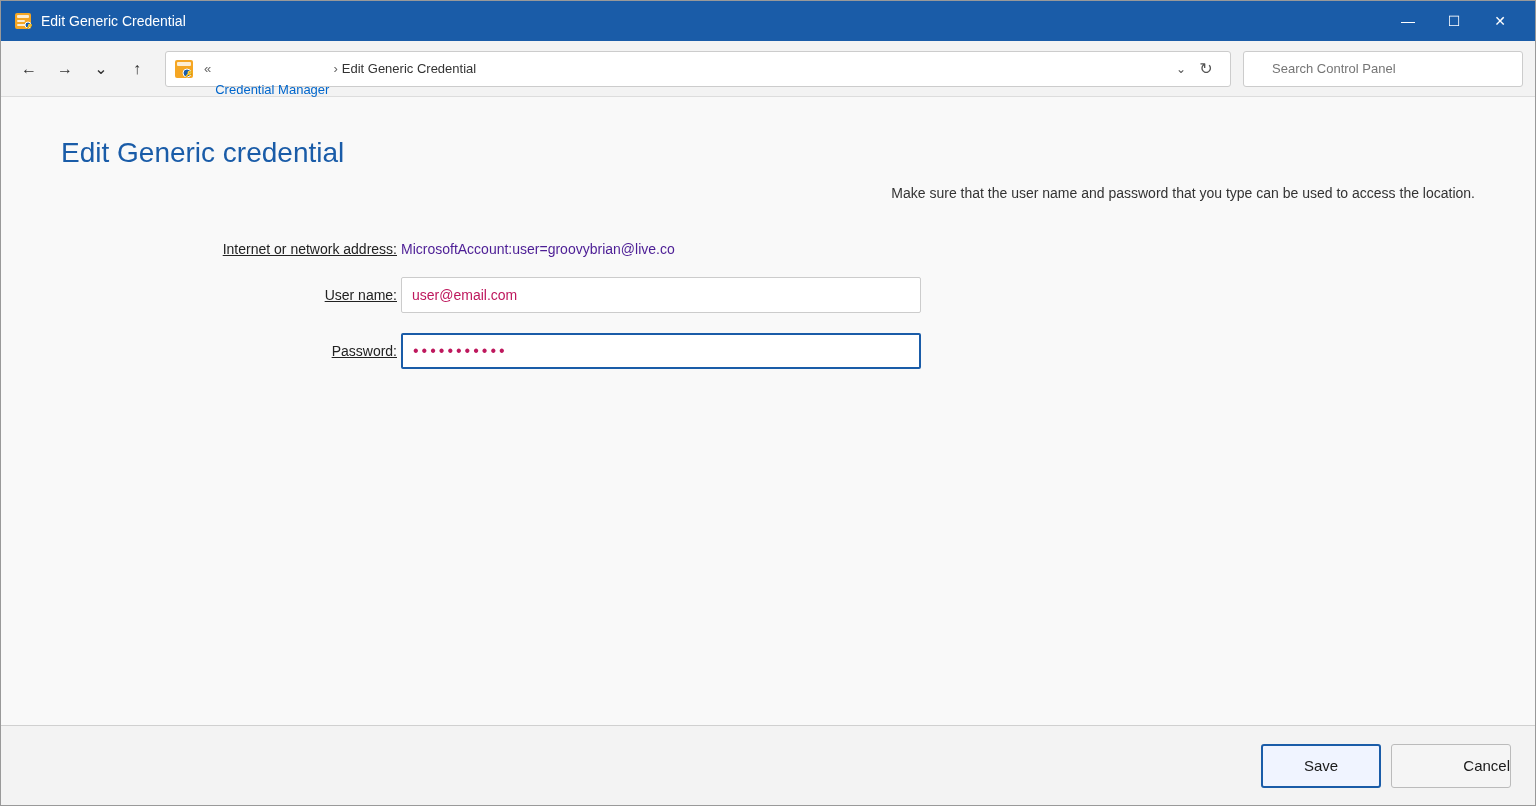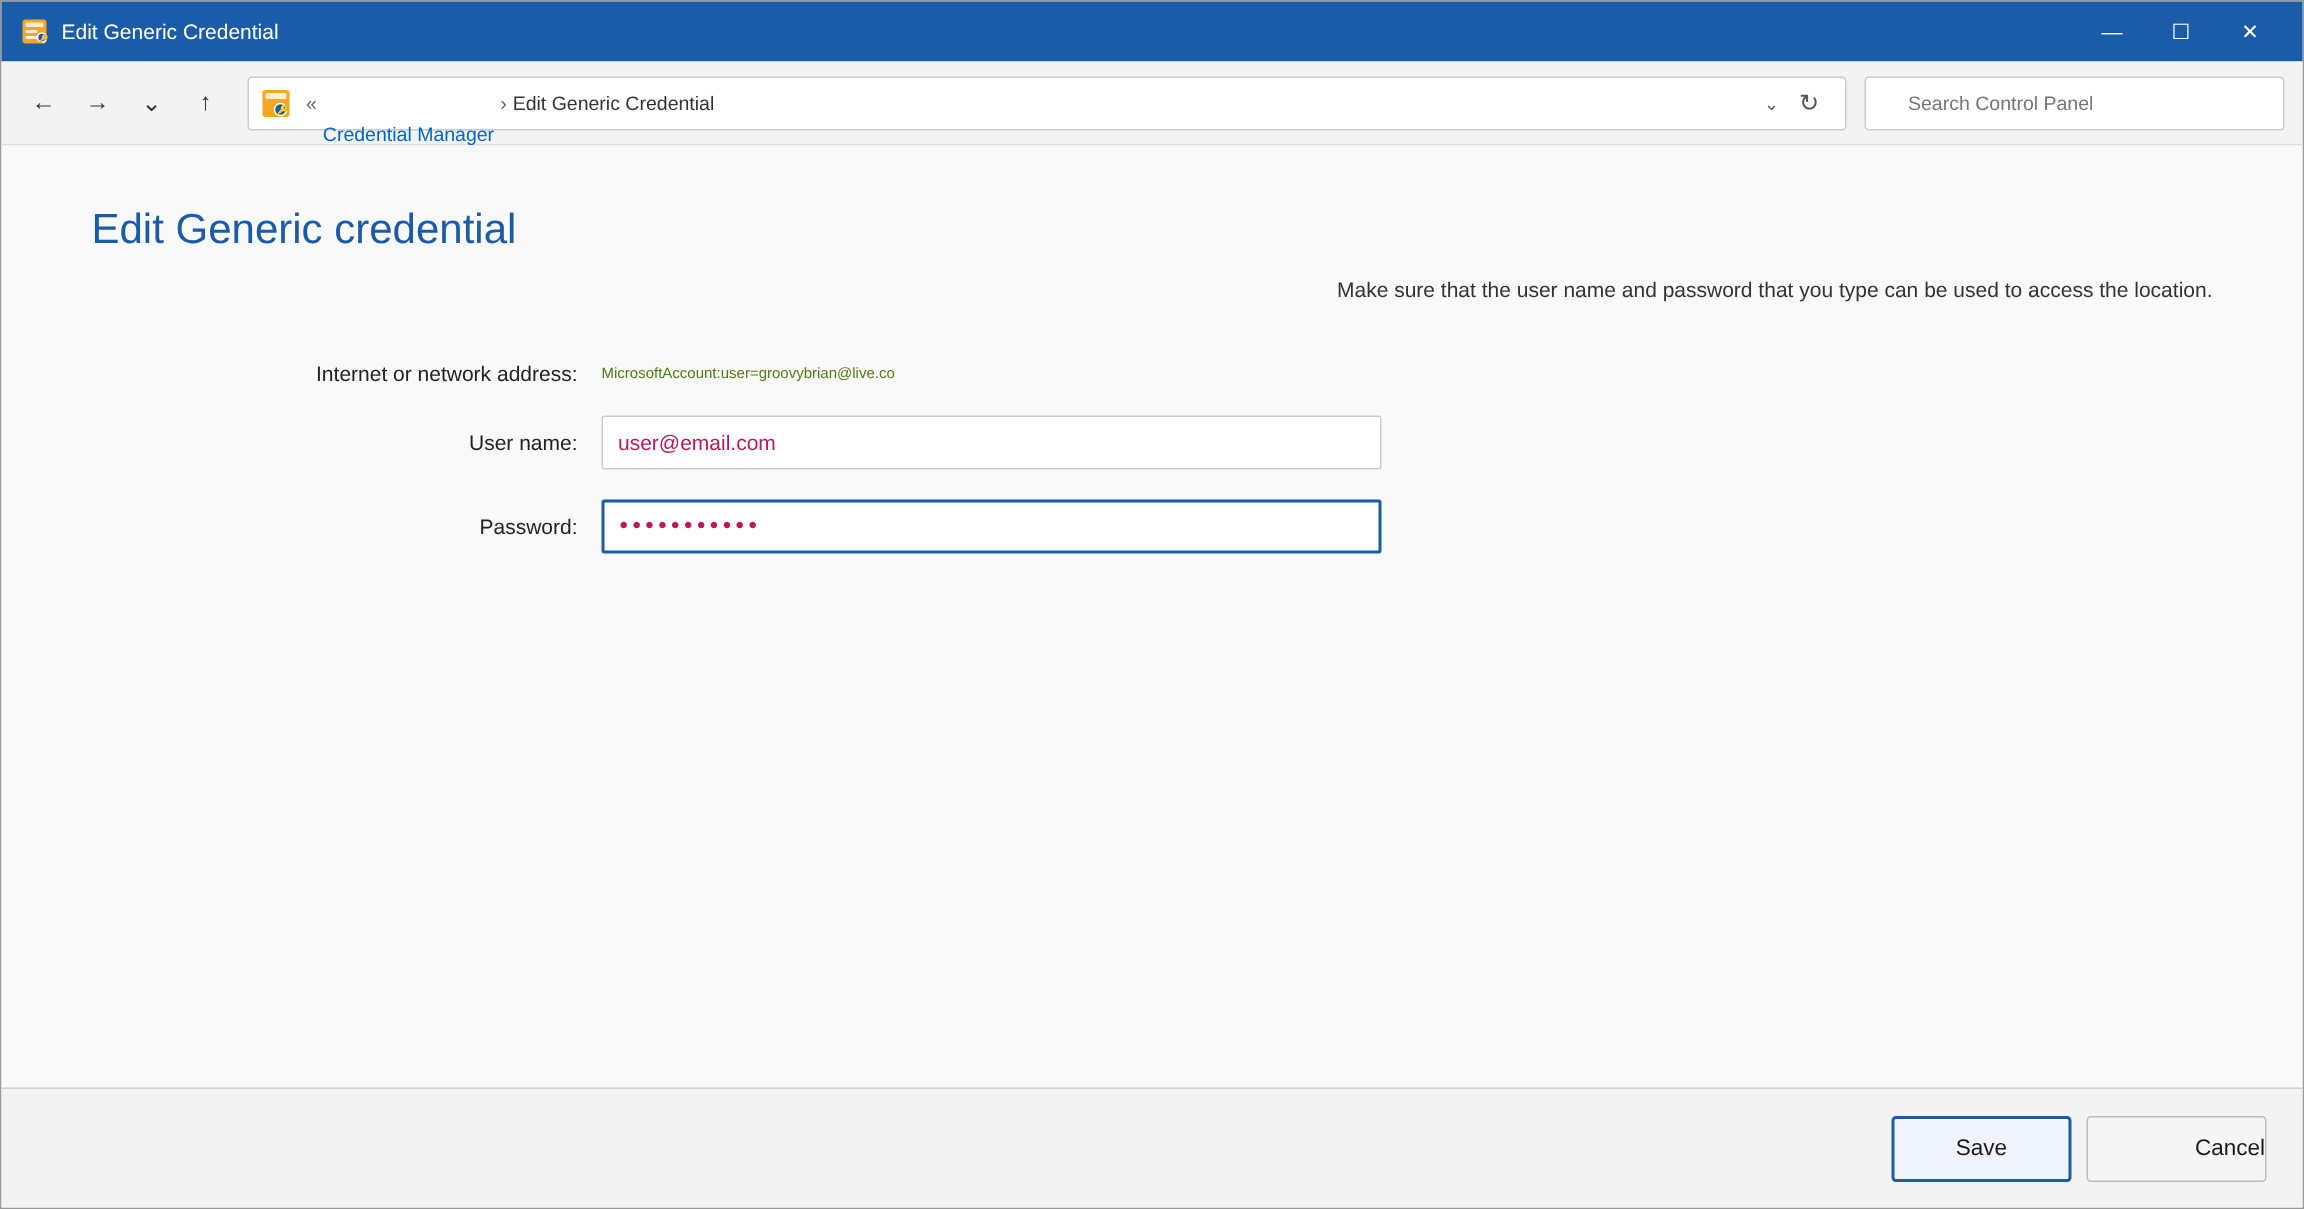--- a/index.html
+++ b/index.html
@@ -203,27 +203,28 @@
       display: flex;
       align-items: center;
       margin-bottom: 20px;
     }
 
     .form-label {
       width: 340px;
       font-size: 14px;
       color: #222;
       text-align: right;
-      padding-right: 16px;
-      flex-shrink: 0;
+      padding-right: 4px;
+      flex-shrink: 0;
+      text-decoration: underline;
     }
 
     .form-value-static {
-      font-size: 10px;
-      color: #4d7c0f;
+      font-size: 14px;
+      color: #4c1d95;
     }
 
     .form-input {
       width: 520px;
       height: 36px;
       border: 1px solid #ccc;
       border-radius: 2px;
       padding: 0 10px;
       font-size: 14px;
       color: #be185d;

